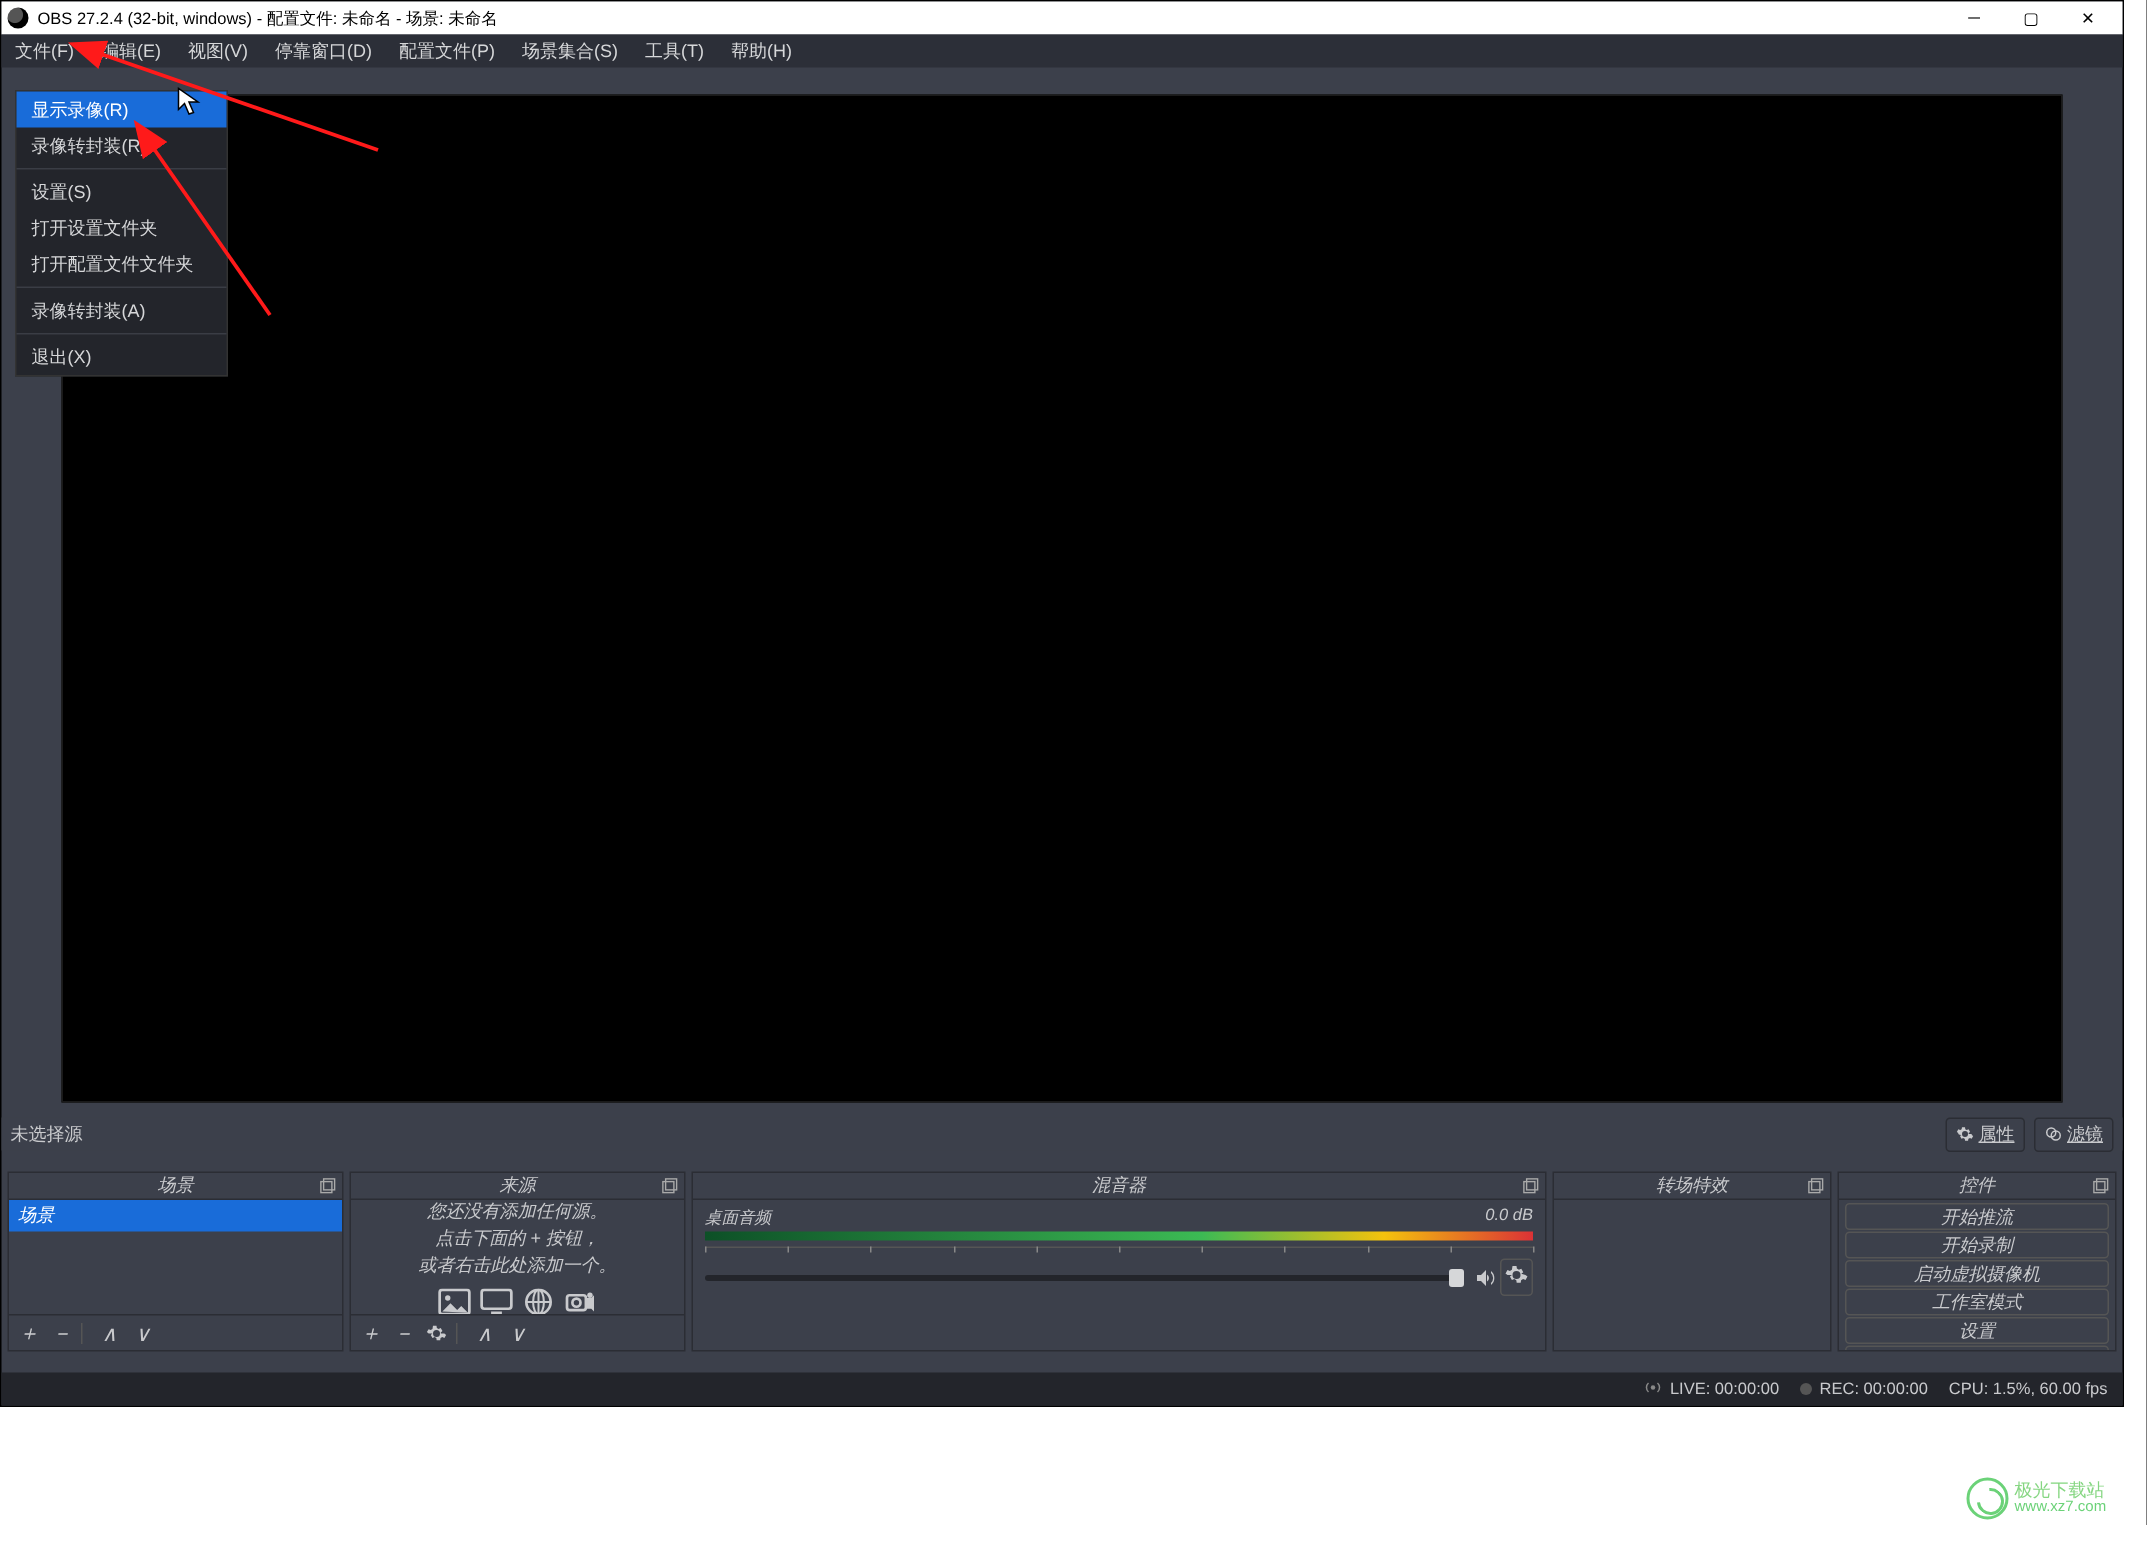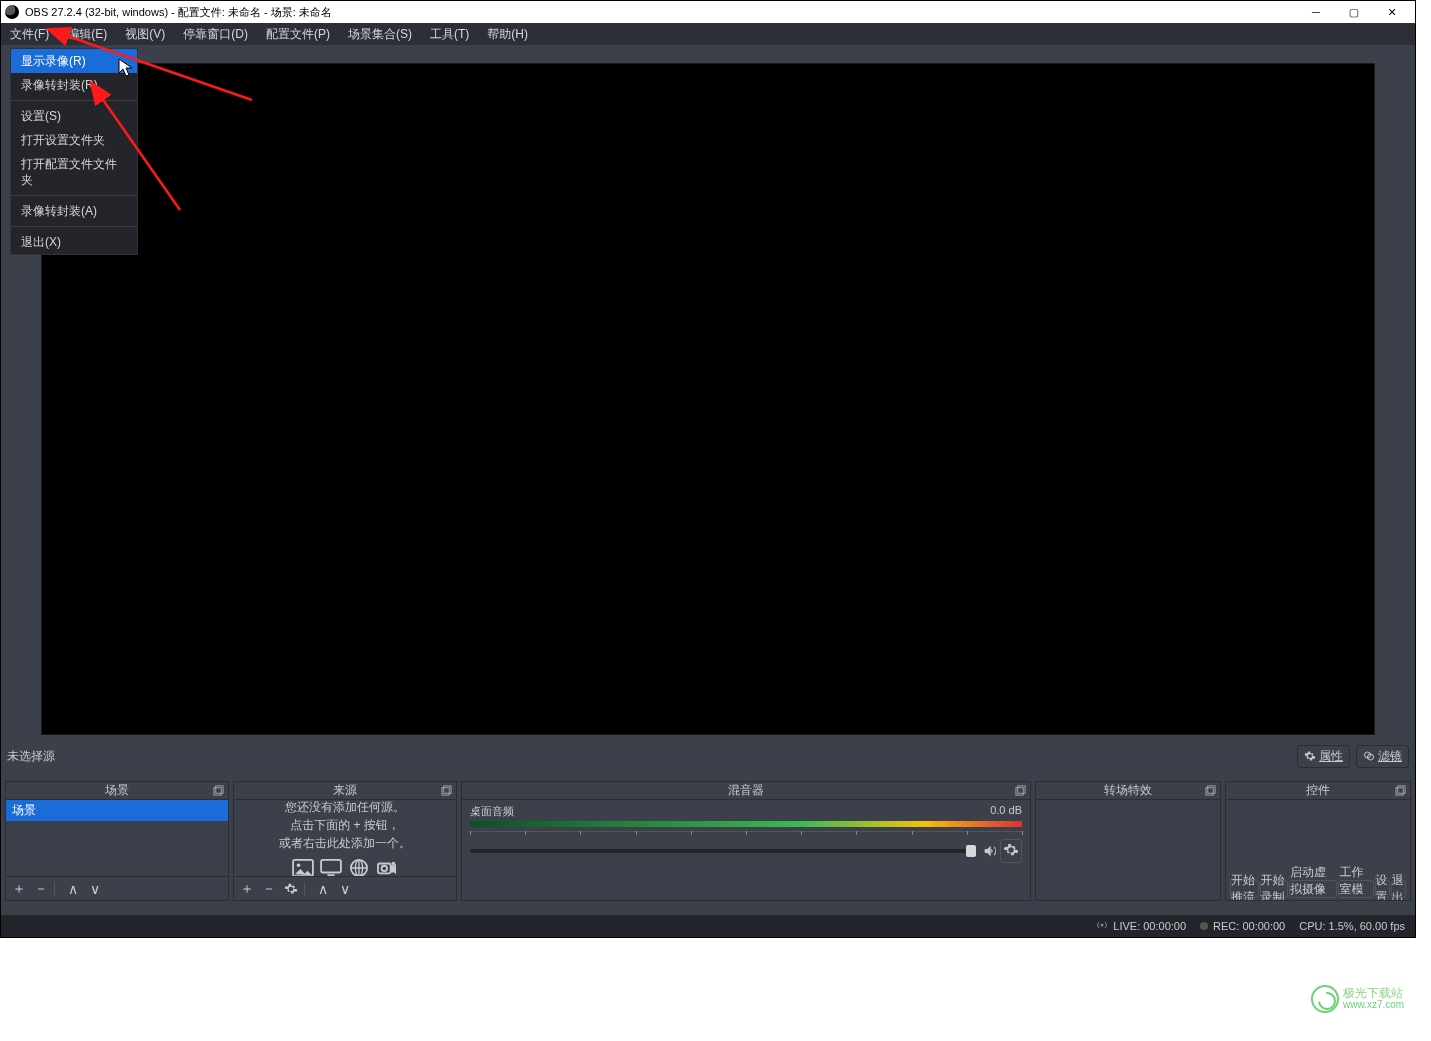--- a/index.html
+++ b/index.html
@@ -6,36 +6,36 @@
 body { width:1431px; height:1041px; background:#fff; overflow:hidden; position:relative; }
 .window { position:absolute; left:0; top:0; width:1416px; height:938px; background:#3c404b; display:flex; flex-direction:column; border:1px solid #000; }
 .titlebar { height:22px; background:#fff; display:flex; align-items:center; padding:0 4px; font-size:11px; color:#000; }
 .titlebar .app-icon { width:14px; height:14px; border-radius:50%; background:radial-gradient(circle at 35% 35%, #555 40%, #000 45%); margin-right:6px; }
 .titlebar .spacer { flex:1; }
 .titlebar .winbtn { width:38px; height:22px; display:flex; align-items:center; justify-content:center; font-size:11px; color:#000; }
 
 .menubar { height:22px; background:#2c2f38; display:flex; align-items:stretch; font-size:12px; color:#d6d7d9; }
 .menubar .mitem { padding:0 9px; display:flex; align-items:center; }
 
-.dropdown { position:absolute; left:10px; top:48px; width:128px; background:#23252b; border:1px solid #333; z-index:50; font-size:12px; color:#d6d7d9; }
+.dropdown { position:absolute; left:10px; top:60px; width:142px; background:#23252b; border:1px solid #333; z-index:50; font-size:12px; color:#d6d7d9; }
 .dropdown .ditem { padding:4px 10px; line-height:16px; }
 .dropdown .ditem.hl { background:#196cd9; color:#fff; }
 .dropdown .sep { height:1px; background:#3a3d45; margin:3px 0; }
 
 .annotation-svg { position:absolute; left:0; top:0; z-index:60; pointer-events:none; }
 
 .preview-area { flex:1; padding:18px 40px 10px 40px; display:flex; }
 .preview { flex:1; background:#000; border:1px solid #1a1a1a; }
 
 .row-toolbar { height:22px; background:#3c404b; display:flex; align-items:center; font-size:12px; color:#c9cacd; padding:0 6px; gap:6px;justify-content:space-between; }
 .row-toolbar .spacer { flex:1; }
 .tb-btn { display:flex; align-items:center; gap:3px; padding:2px 6px; background:#3c404b; border:1px solid #2b2d34; border-radius:3px; color:#c9cacd; }
 .tb-btn svg { width:12px; height:12px; }
 
-.docks { display:flex; height:148px; gap:4px; padding:14px 4px; }
+.docks { display:flex; height:148px; gap:4px; padding:14px 4px;font-style:italic; }
 .dock { background:#3c404b; display:flex; flex-direction:column; border:1px solid #2b2d34; }
 .dock-header { height:18px; background:#3c404b; border-bottom:1px solid #2b2d34; display:flex; align-items:center; justify-content:center; font-size:12px; color:#c9cacd; position:relative; }
 .dock-header .popout { position:absolute; right:4px; top:3px; width:11px; height:11px; }
 .dock-header .popout svg { width:11px; height:11px; }
 .dock-body { flex:1; position:relative; overflow:hidden; }
 .dock-footer { height:24px; border-top:1px solid #2b2d34; display:flex; align-items:center; padding:0 4px; gap:4px; }
 .ico-btn { width:18px; height:18px; display:flex; align-items:center; justify-content:center; color:#c9cacd; font-size:14px; }
 
 .scenes { width:224px; }
 .scene-row { background:#196cd9; color:#fff; font-size:12px; padding:2px 6px; }
@@ -63,21 +63,21 @@
 .trans-body { padding:4px 6px; font-size:12px; color:#c9cacd; }
 .select { display:flex; align-items:center; background:#1f2128; border:1px solid #555; height:22px; padding:0 6px; font-size:12px; color:#c9cacd; position:relative; }
 .select .spinner { position:absolute; right:2px; top:0; bottom:0; width:14px; display:flex; flex-direction:column; }
 .select .spinner div { flex:1; display:flex; align-items:center; justify-content:center; font-size:7px; color:#aaa; }
 .trans-row { display:flex; gap:4px; margin-bottom:4px; align-items:center; }
 .trans-row .sq-btn { width:22px; height:22px; border:1px solid #555; border-radius:3px; display:flex; align-items:center; justify-content:center; }
 .trans-row .sq-btn svg { width:12px; height:12px; fill:#c9cacd; }
 .dur-label { width:28px; font-size:12px; }
 
 .controls { width:186px; }
-.ctrl-body { padding:2px 4px; display:flex; gap:1px;align-items:flex-end; }
+.ctrl-body { padding:2px 4px; display:flex; flex-direction:column; gap:1px; }
 .ctrl-btn { height:18px; background:#3c404b; border:1px solid #555; border-radius:3px; font-size:12px; color:#c9cacd; display:flex; align-items:center; justify-content:center; }
 
 .statusbar { height:22px; background:#23252b; display:flex; align-items:center; justify-content:flex-end; gap:14px; padding:0 10px; font-size:11px; color:#c9cacd; font-family:Consolas,monospace; }
 .status-item { display:flex; align-items:center; gap:5px; }
 .dot { width:8px; height:8px; border-radius:50%; background:#555; }
 .live-ico svg { width:12px; height:12px; }
 
 .watermark { position:absolute; right:20px; bottom:24px; width:100px; height:32px; opacity:.7; z-index:70; }
 .watermark .logo { width:28px; height:28px; border-radius:50%; border:2px solid #2dbf3f; position:absolute; left:0; top:0; }
 .watermark .logo::after { content:""; position:absolute; left:5px; top:5px; width:14px; height:14px; border:2px solid #2dbf3f; border-left-color:transparent; border-radius:50%; transform:rotate(40deg); }

